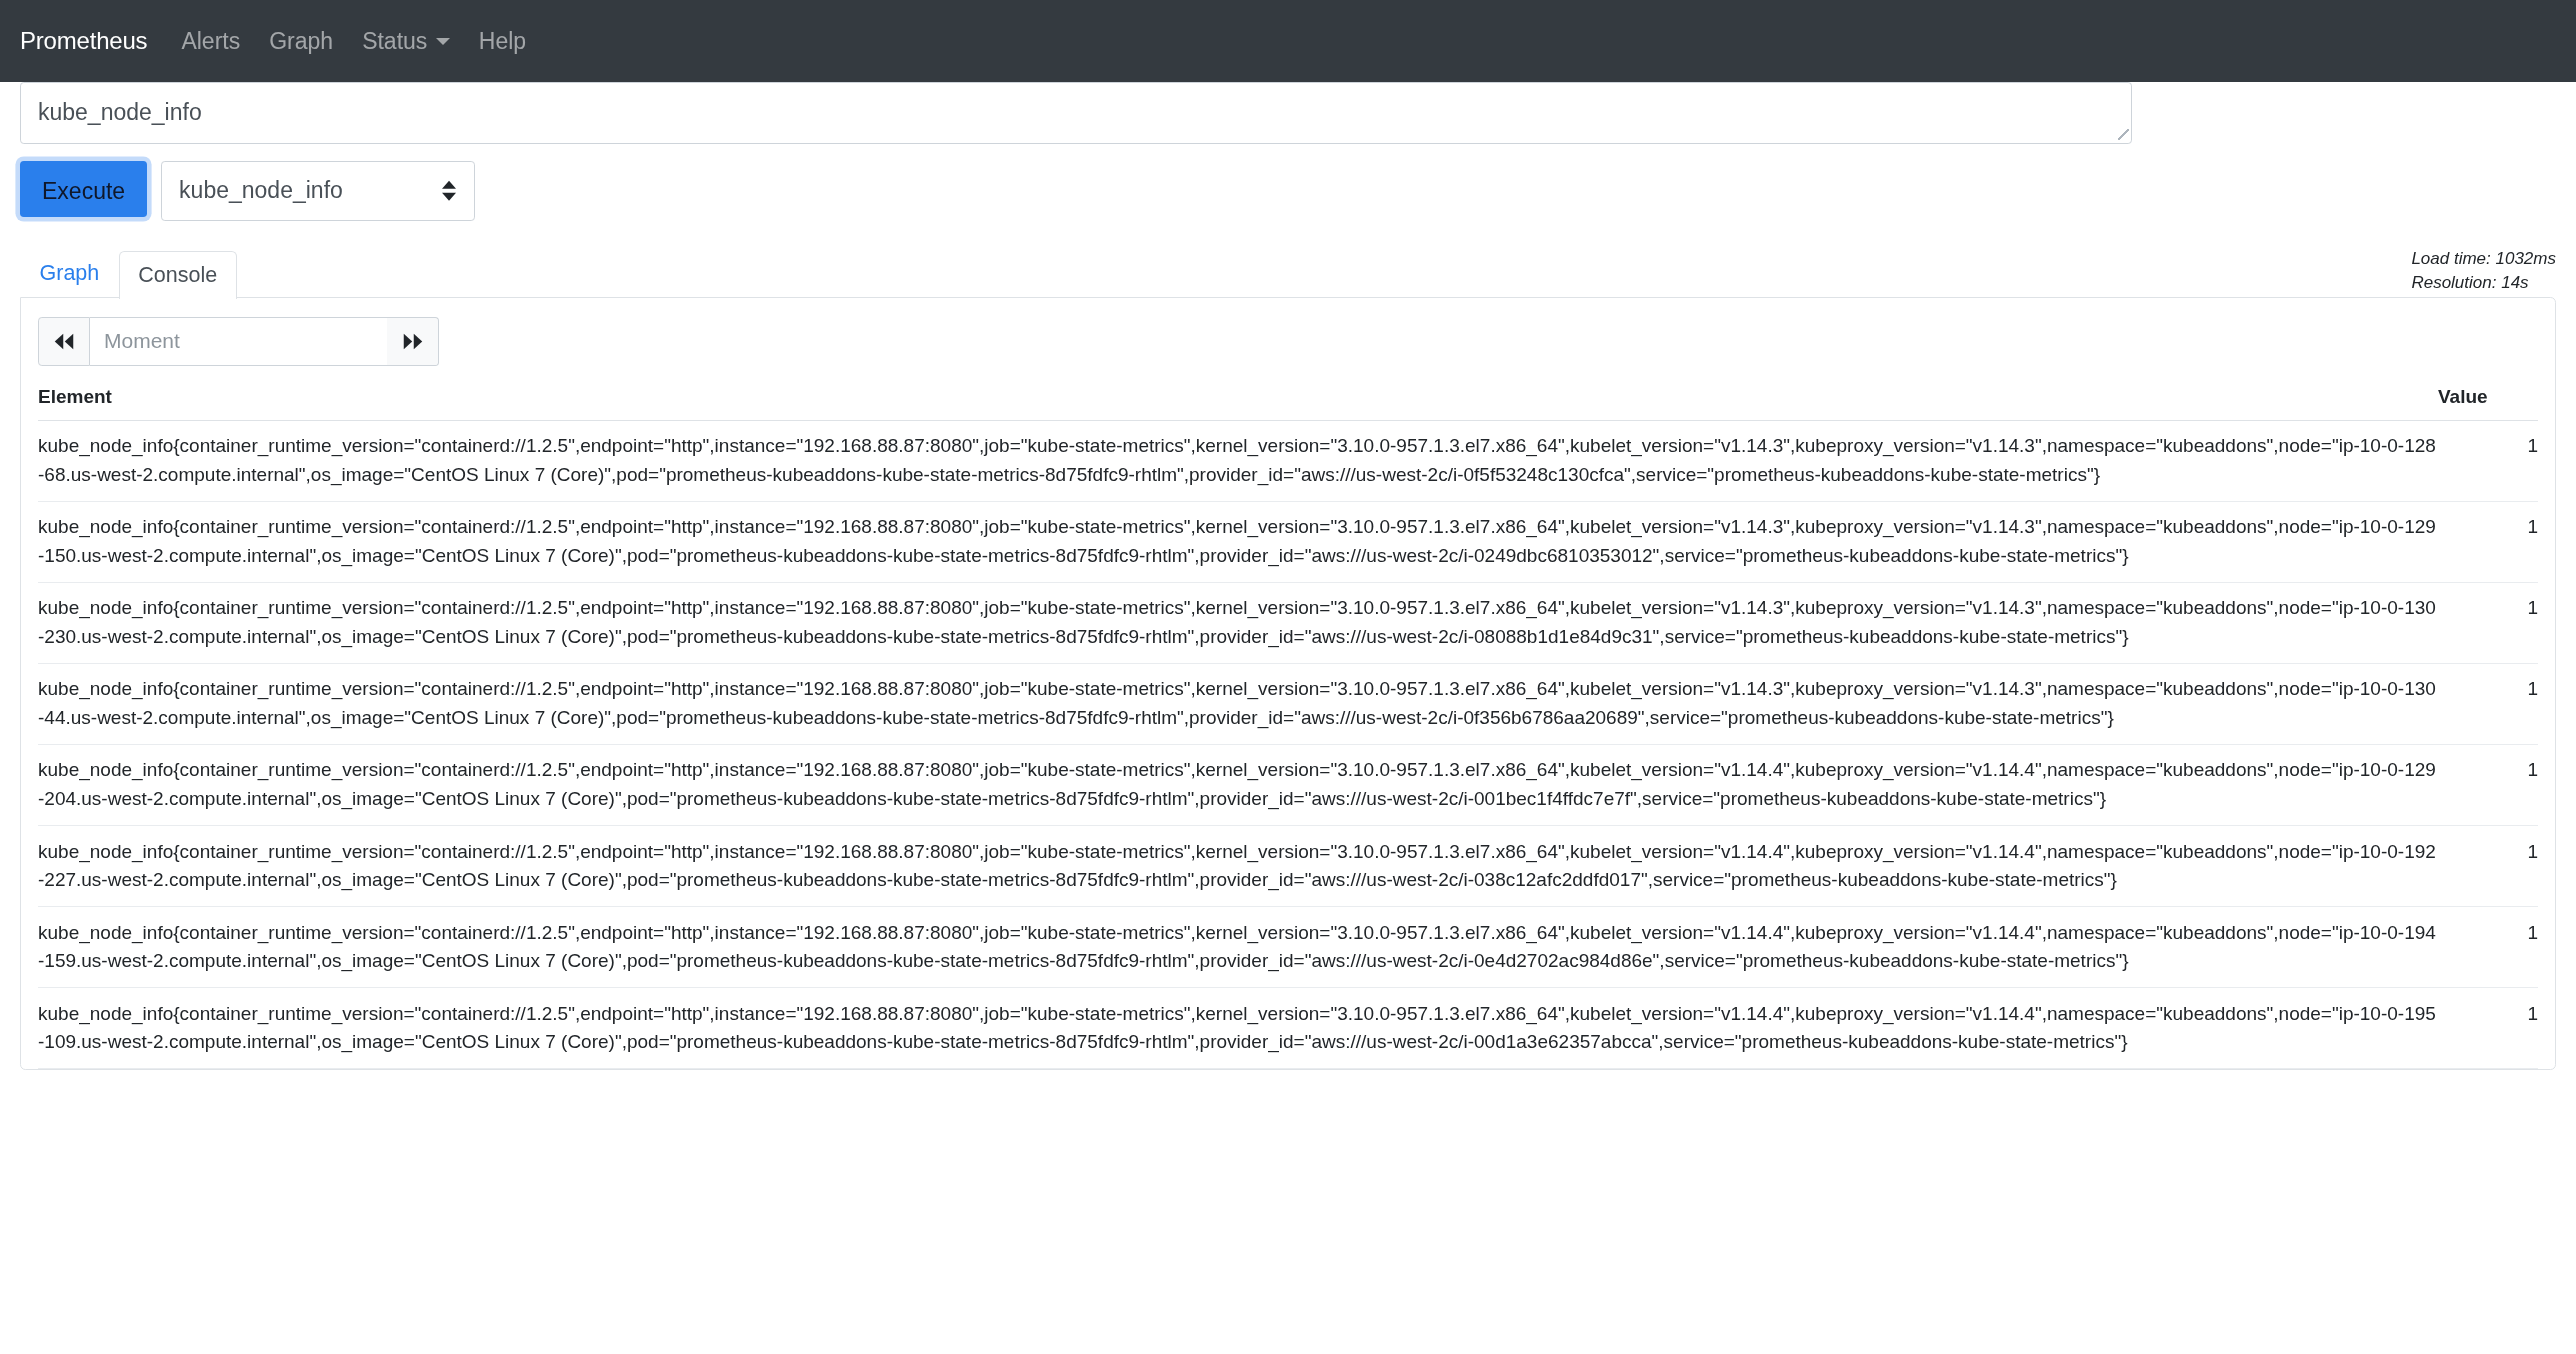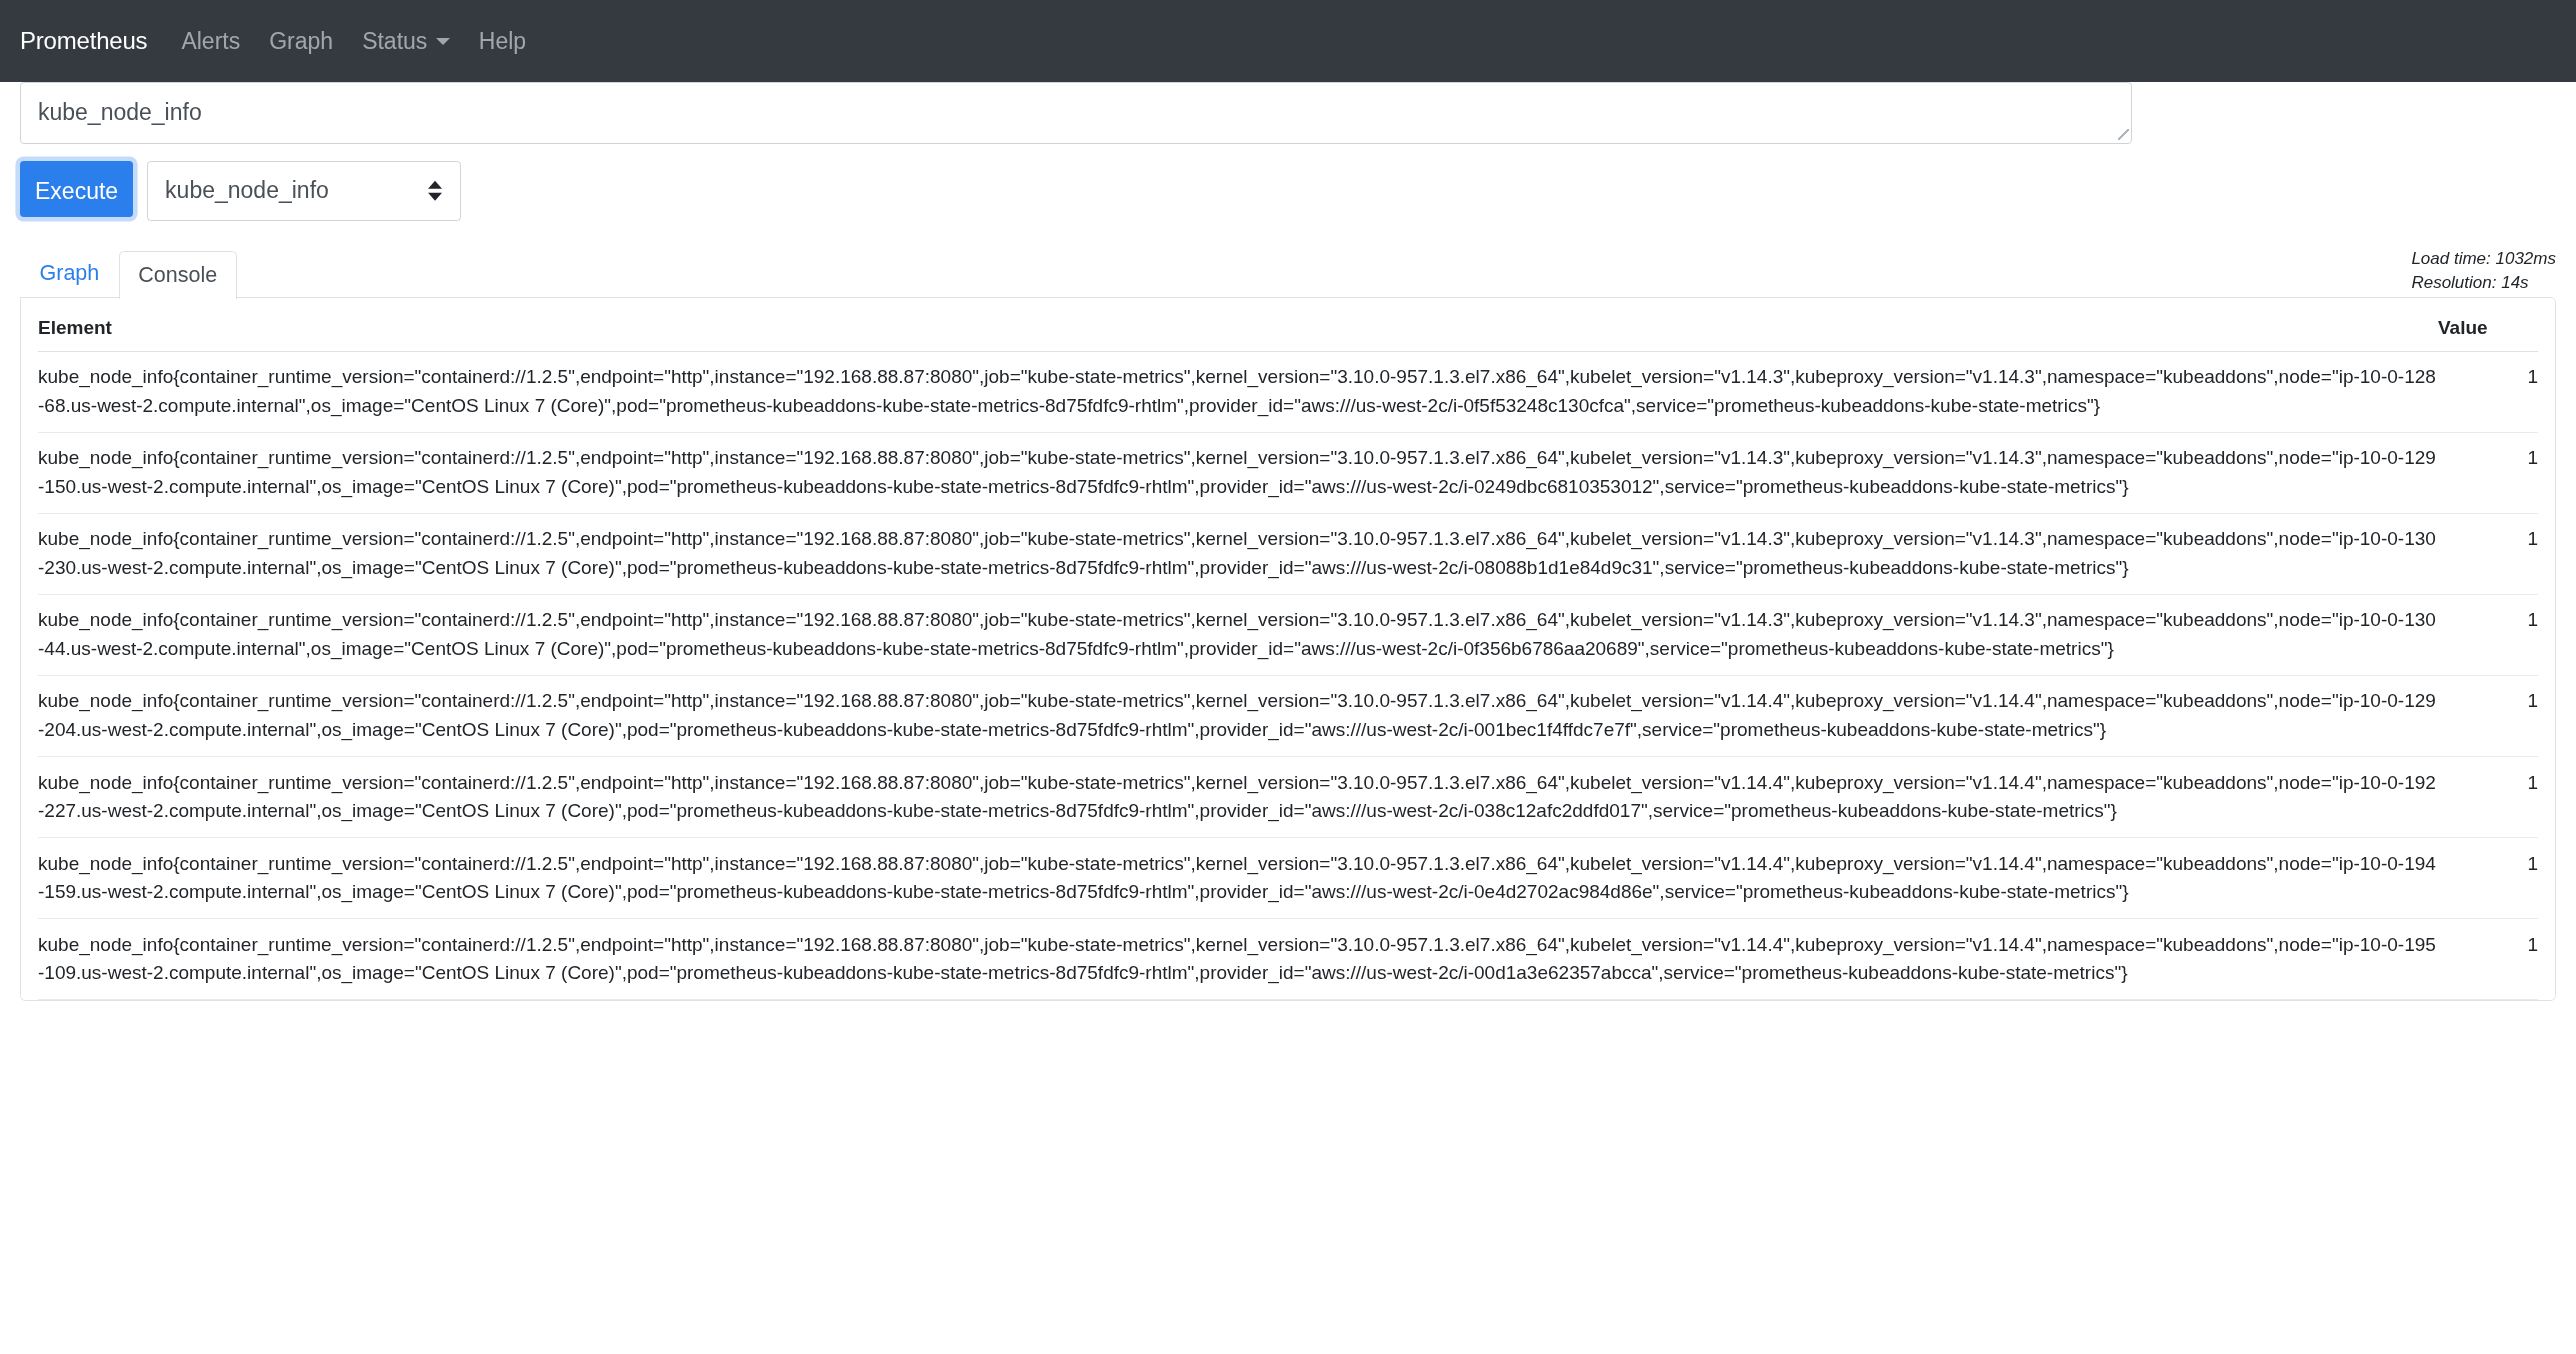--- a/index.html
+++ b/index.html
@@ -105,25 +105,25 @@
   }
 
   .controls-row {
     display: flex;
     align-items: stretch;
     gap: 14px;
     margin-top: 17px;
   }
   .execute-btn {
     background: #2a7fec;
-    color: #ffffff;
+    color: #0f172a;
     font-size: 23px;
     border: none;
     border-radius: 3.8px;
-    padding: 0 15px;
+    padding: 0 22px;
     height: 56px;
     line-height: 60px;
     box-shadow: 0 0 0 4.6px rgba(42,127,236,0.28);
     cursor: pointer;
     font-family: "Liberation Sans", sans-serif;
   }
   .metric-select {
     position: relative;
     width: 314px;
     height: 60px;
@@ -329,20 +329,37 @@
     </div>
   </div>
 
   <div class="tabs">
     <div class="tab inactive">Graph</div>
     <div class="tab active">Console</div>
   </div>
 
   <div class="panel">
 
+    <div class="moment-group">
+      <div class="moment-btn left">
+        <svg width="20" height="17" viewBox="0 0 26 22">
+          <polygon points="12,1 12,21 1,11" fill="#212529"></polygon>
+          <polygon points="25,1 25,21 14,11" fill="#212529"></polygon>
+        </svg>
+      </div>
+      <div class="moment-input">
+        <span>Moment</span>
+      </div>
+      <div class="moment-btn right">
+        <svg width="20" height="17" viewBox="0 0 26 22">
+          <polygon points="1,1 1,21 12,11" fill="#212529"></polygon>
+          <polygon points="14,1 14,21 25,11" fill="#212529"></polygon>
+        </svg>
+      </div>
+    </div>
 
     <table class="results">
       <thead>
         <tr>
           <th>Element</th>
           <th class="col-value">Value</th>
         </tr>
       </thead>
       <tbody>
         <tr>

